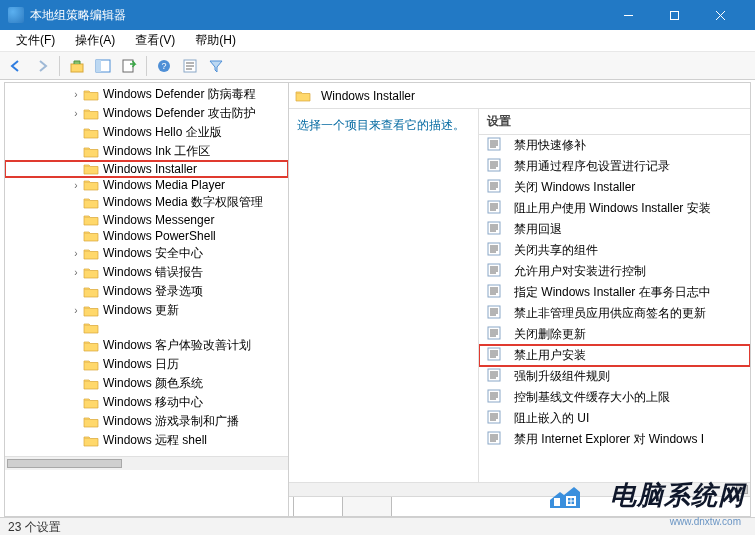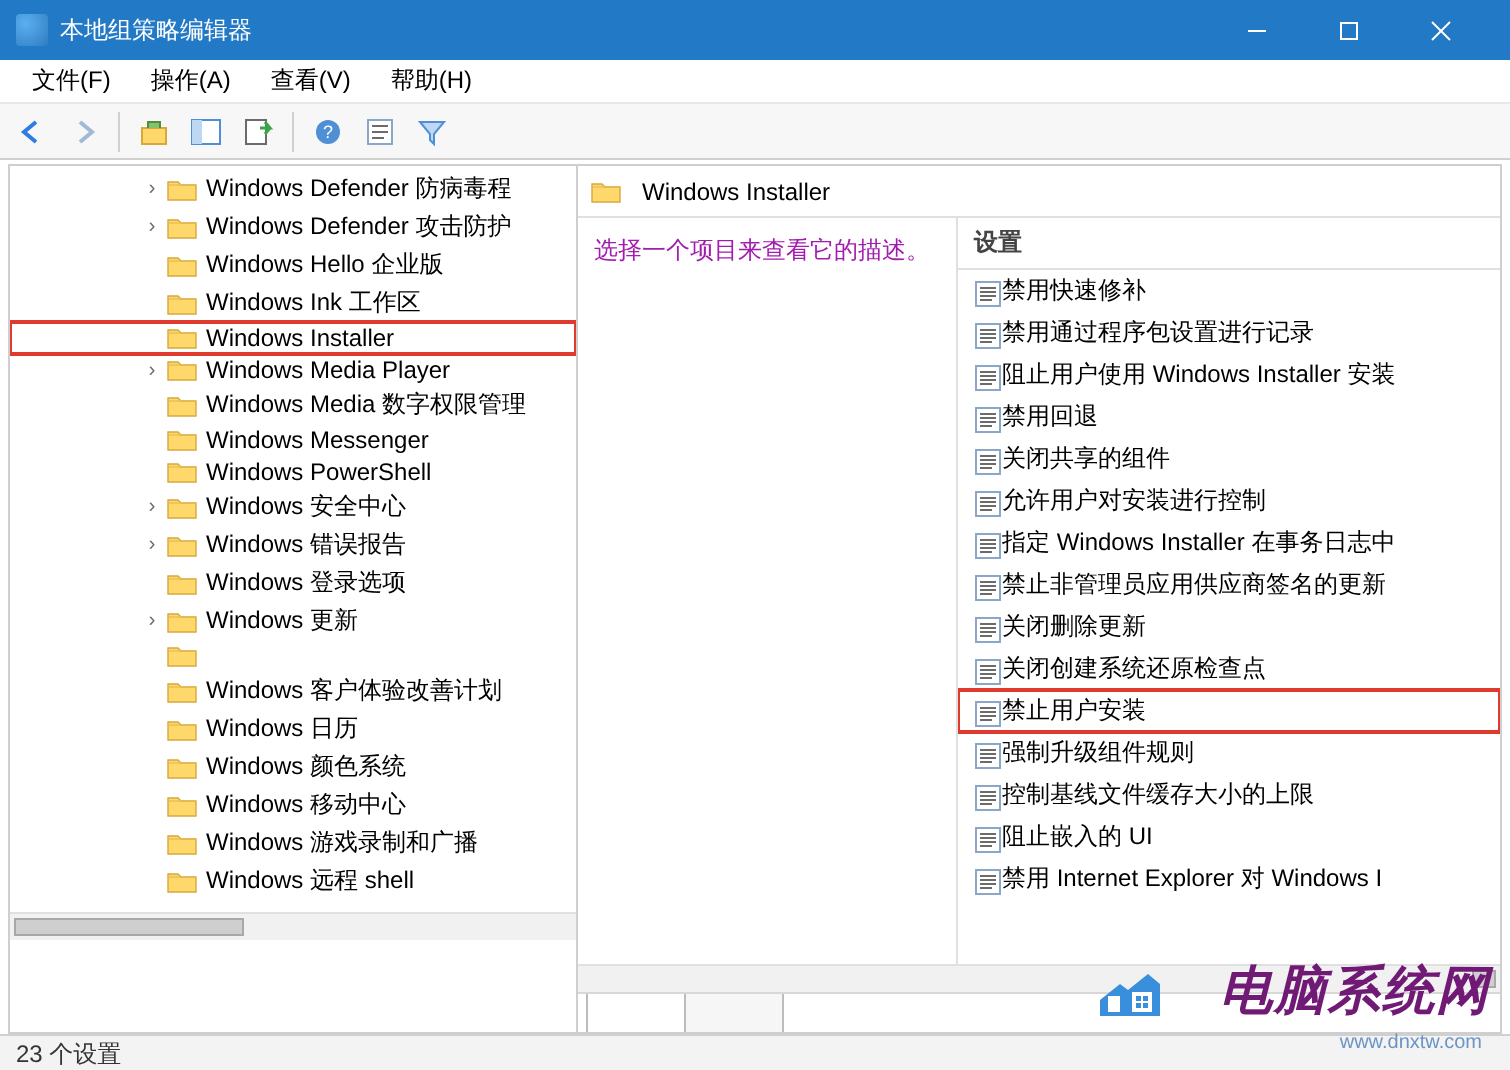--- a/index.html
+++ b/index.html
@@ -101,38 +101,38 @@
 
   .right-body {
     flex: 1;
     display: flex;
     overflow: hidden;
   }
   .desc-col {
     width: 190px;
     padding: 8px 8px;
     border-right: 1px solid #e0e0e0;
-    color: #a21caf;
+    color: #0369a1;
   }
   .list-col {
     flex: 1;
     overflow: auto;
   }
   .col-head {
     position: sticky; top: 0;
     background: #fff;
     padding: 4px 8px;
     border-bottom: 1px solid #e0e0e0;
     font-weight: bold;
     color: #444;
   }
   .setting-row {
-    display: flex; align-items: flex-end;
+    display: flex; align-items: flex-start;
     padding: 2px 4px 2px 8px;
-    gap: 0;
+    gap: 13px;
     white-space: nowrap;
     cursor: default;
   }
   .setting-row.highlight { outline: 2px solid #e03a2f; outline-offset: -1px; }
   .setting-icon {
     width: 14px; height: 14px; flex-shrink: 0;
   }
   .setting-icon svg { width: 14px; height: 14px; }
 
   
@@ -191,21 +191,21 @@
 
   
   .watermark {
     position: fixed;
     right: 10px; bottom: 22px;
     display: flex; align-items: center; gap: 6px;
     pointer-events: none;
     font-weight: 700;
   }
   .watermark-text {
-    color: #701a75;
+    color: #0f172a;
     font-size: 26px;
     font-style: italic;
     letter-spacing: 1px;
     margin-left: 22px;
   }
   .watermark-sub {
     position: fixed;
     right: 14px; bottom: 8px;
     color: #6a95c4;
     font-size: 10px;
@@ -493,20 +493,26 @@
             <div class="setting-row">
               <span class="setting-icon"><svg viewBox="0 0 14 14">
                   <use href="#policy-icon"></use>
                 </svg></span>
               <span>禁用通过程序包设置进行记录</span>
             </div>
             <div class="setting-row">
               <span class="setting-icon"><svg viewBox="0 0 14 14">
                   <use href="#policy-icon"></use>
                 </svg></span>
+              <span>关闭 Windows Installer</span>
+            </div>
+            <div class="setting-row">
+              <span class="setting-icon"><svg viewBox="0 0 14 14">
+                  <use href="#policy-icon"></use>
+                </svg></span>
               <span>阻止用户使用 Windows Installer 安装</span>
             </div>
             <div class="setting-row">
               <span class="setting-icon"><svg viewBox="0 0 14 14">
                   <use href="#policy-icon"></use>
                 </svg></span>
               <span>禁用回退</span>
             </div>
             <div class="setting-row">
               <span class="setting-icon"><svg viewBox="0 0 14 14">
@@ -530,26 +536,20 @@
               <span class="setting-icon"><svg viewBox="0 0 14 14">
                   <use href="#policy-icon"></use>
                 </svg></span>
               <span>禁止非管理员应用供应商签名的更新</span>
             </div>
             <div class="setting-row">
               <span class="setting-icon"><svg viewBox="0 0 14 14">
                   <use href="#policy-icon"></use>
                 </svg></span>
               <span>关闭删除更新</span>
-            </div>
-            <div class="setting-row">
-              <span class="setting-icon"><svg viewBox="0 0 14 14">
-                  <use href="#policy-icon"></use>
-                </svg></span>
-              <span>关闭创建系统还原检查点</span>
             </div>
             <div class="setting-row highlight">
               <span class="setting-icon"><svg viewBox="0 0 14 14">
                   <use href="#policy-icon"></use>
                 </svg></span>
               <span>禁止用户安装</span>
             </div>
             <div class="setting-row">
               <span class="setting-icon"><svg viewBox="0 0 14 14">
                   <use href="#policy-icon"></use>

